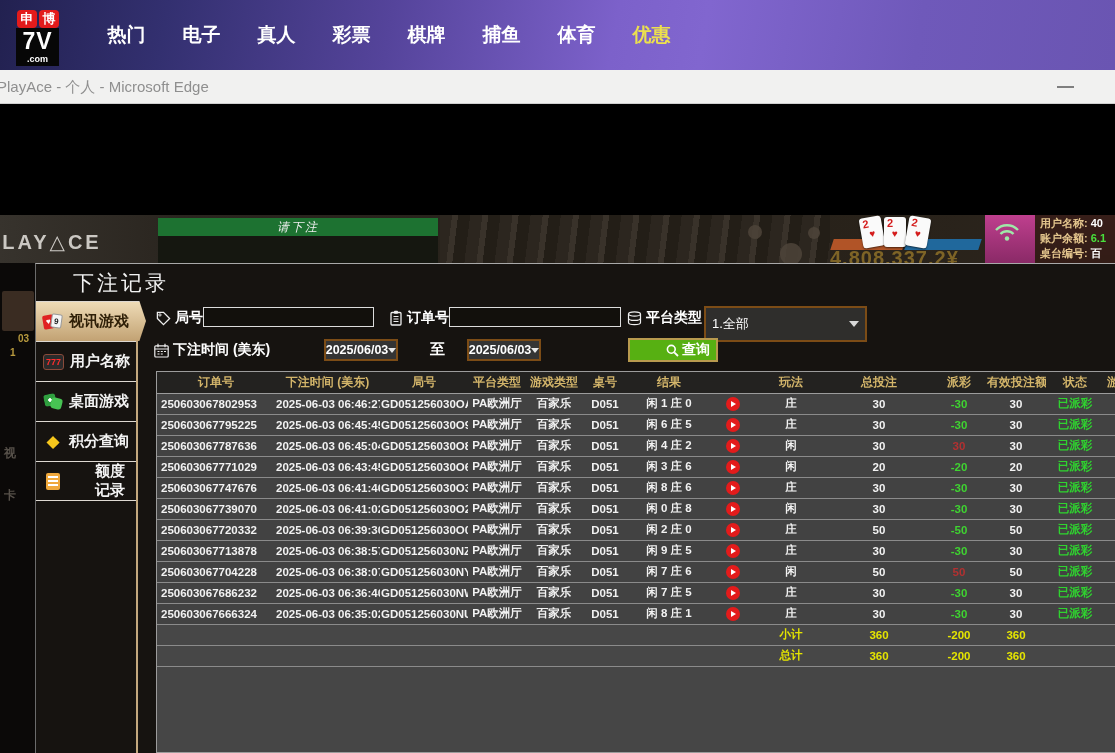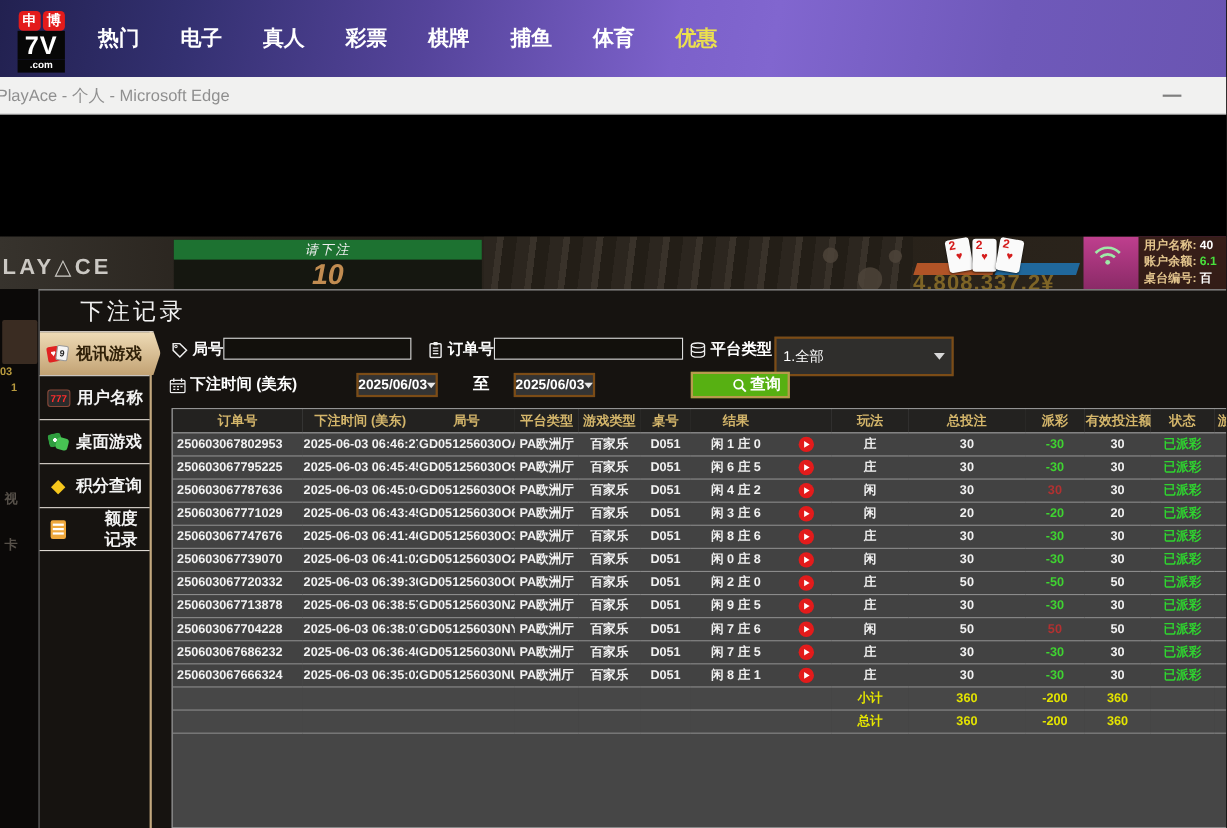--- a/index.html
+++ b/index.html
@@ -13,21 +13,21 @@
     display:flex; align-items:center; }
   .logo { margin:6px 0 0 16px; width:45px; flex:0 0 auto; cursor:pointer; }
   .logo-badges { display:flex; gap:2px; margin-left:1px; }
   .badge { width:20px; height:18px; background:#e31b1b; border-radius:4px; color:#fff;
            font-size:13px; font-weight:bold; line-height:18px; text-align:center; }
   .logo-main { width:43px; background:#070707; color:#fff; font-size:23px; font-weight:bold;
                text-align:center; line-height:26px; letter-spacing:1px; }
   .logo-com { width:43px; background:#070707; color:#fff; font-size:9px; font-weight:bold;
               text-align:center; line-height:10px; padding-bottom:2px; }
   .nav-menu { display:flex; list-style:none; margin:0 0 0 28px; padding:0; }
-  .nav-item { width:75px; color:#fff; font-size:19px; font-weight:bold; cursor:pointer; }
+  .nav-item { width:75px; text-align:center; color:#fff; font-size:19px; font-weight:bold; cursor:pointer; }
   .nav-item.highlight { color:#ece04e; }
 
   
   .titlebar { position:absolute; top:70px; left:0; width:100%; height:34px; background:#f1f1f0;
               border-bottom:1px solid #cfcfcf; }
   .titlebar-text { position:absolute; left:-3px; top:8px; font-size:15px; color:#8f8f8f; white-space:nowrap; }
   .minimize-btn { position:absolute; left:1057px; top:16px; width:17px; height:2px; background:#7f7f7f; cursor:pointer; }
   .urlbar { position:absolute; top:105px; left:0; width:100%; height:38px; background:#fff;
             border-bottom:4px solid #141414; }
   .url-text { position:absolute; left:8px; top:7px; font-size:16px; color:#3c3c3c; white-space:nowrap; }
@@ -170,21 +170,20 @@
     <span class="minimize-btn"></span>
   </div>
 
 
   <div class="page-bg"></div>
 
   <div class="casino">
     <span class="brand">PLAY△CE</span>
     <div class="bet-box">
       <div class="bet-prompt">请下注</div>
-      <div class="bet-count">10</div>
     </div>
     <div class="stripes"></div>
     <span class="bokeh" style="left:780px;top:28px;width:22px;height:22px;"></span>
     <span class="bokeh" style="left:748px;top:10px;width:14px;height:14px;"></span>
     <span class="bokeh" style="left:808px;top:12px;width:12px;height:12px;"></span>
     <span class="bar-orange"></span>
     <span class="bar-blue"></span>
     <div class="pcard" style="left:861px;transform:rotate(-10deg);">
       <span class="rank">2</span>
       <span class="suit">♥</span>
@@ -206,21 +205,21 @@
     </svg>
     <div class="userinfo">
       <div class="uline"><span>用户名称:</span> <span class="uval">40</span></div>
       <div class="uline"><span>账户余额:</span> <span class="uval green">6.1</span></div>
       <div class="uline"><span>桌台编号:</span> <span class="uval">百</span></div>
     </div>
   </div>
 
   <div class="sliver">
     <div class="face"></div>
-    <span class="ghost" style="left:0;top:70px;">03</span>
+    <span class="ghost" style="left:18px;top:70px;">03</span>
     <span class="ghost" style="left:10px;top:84px;">1</span>
     <span class="ghost dim" style="left:4px;top:182px;">视</span>
     <span class="ghost dim" style="left:4px;top:224px;">卡</span>
   </div>
 
   <div class="panel">
     <div class="panel-title">下注记录</div>
     <div class="panel-body">
       <div class="sidebar" id="sidebar">
           <div class="side-item active">

